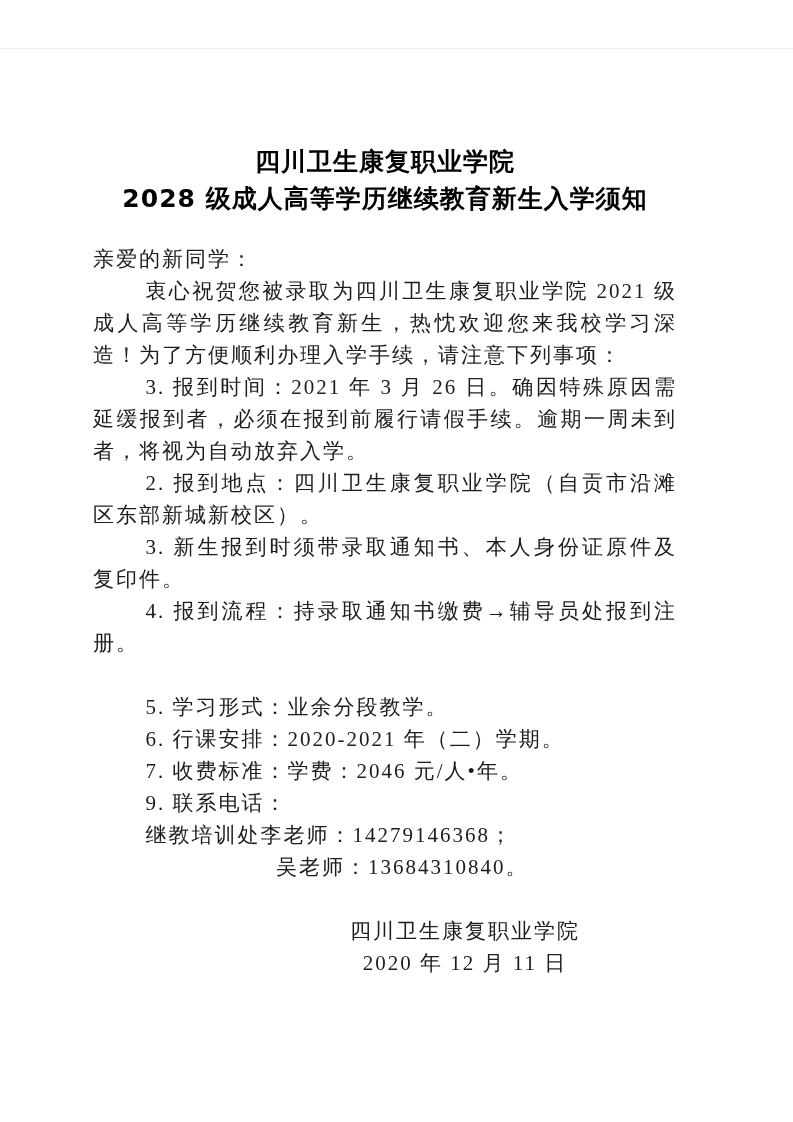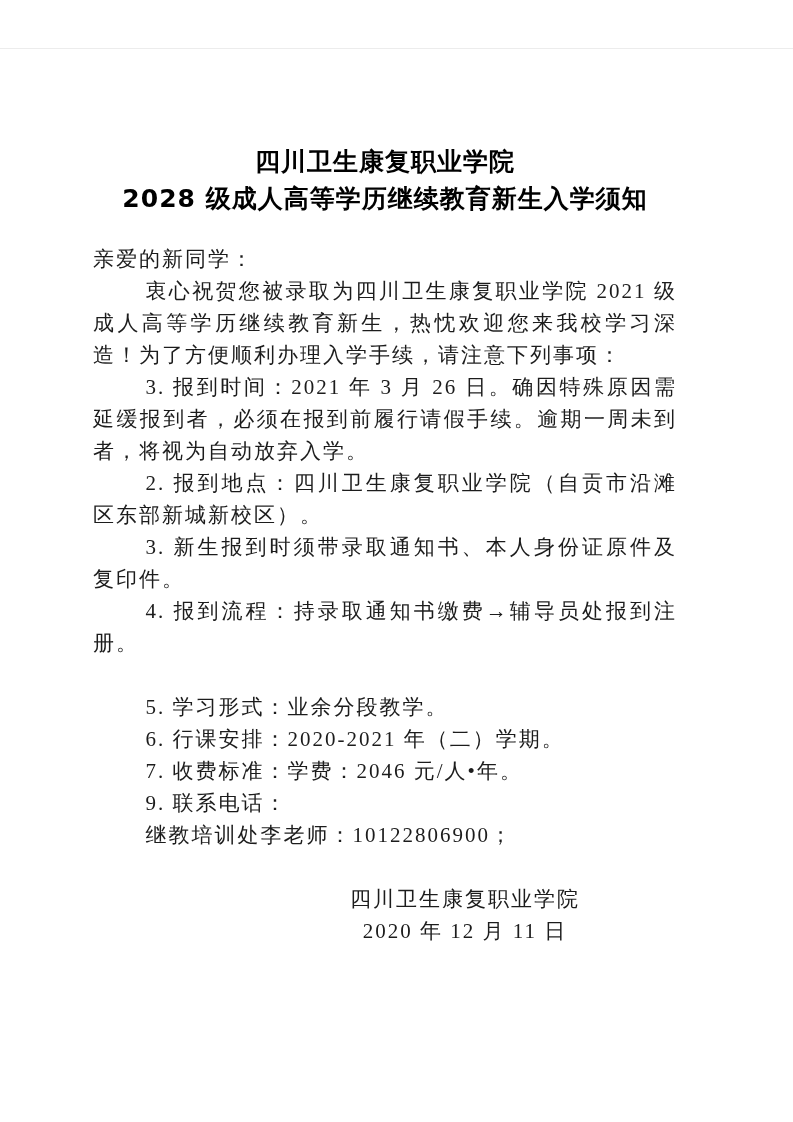--- a/index.html
+++ b/index.html
@@ -88,22 +88,23 @@
         <p class="item indent">3. 报到时间：2021 年 3 月 26 日。确因特殊原因需延缓报到者，必须在报到前履行请假手续。逾期一周未到者，将视为自动放弃入学。</p>
         <p class="item indent">2. 报到地点：四川卫生康复职业学院（自贡市沿滩区东部新城新校区）。</p>
         <p class="item indent">3. 新生报到时须带录取通知书、本人身份证原件及复印件。</p>
         <p class="item indent gap-after">4. 报到流程：持录取通知书缴费→辅导员处报到注册。</p>
         <p class="item indent">5. 学习形式：业余分段教学。</p>
         <p class="item indent">6. 行课安排：2020-2021 年（二）学期。</p>
         <p class="item indent">7. 收费标准：学费：2046 元/人•年。</p>
         <p class="item indent">9. 联系电话：</p>
       </div>
 
-    <p class="contact-line-1">继教培训处李老师：10122806900；</p>
+    <p class="contact-line-1">继教培训处李老师：14279146368；</p>
 
+    <p class="contact-line-2">吴老师：13684310840。</p>
 
     <div class="signature-block">
       <div>四川卫生康复职业学院</div>
       <div>2020 年 12 月 11 日</div>
     </div>
 
   </div>
 </div>
 
 </body></html>

